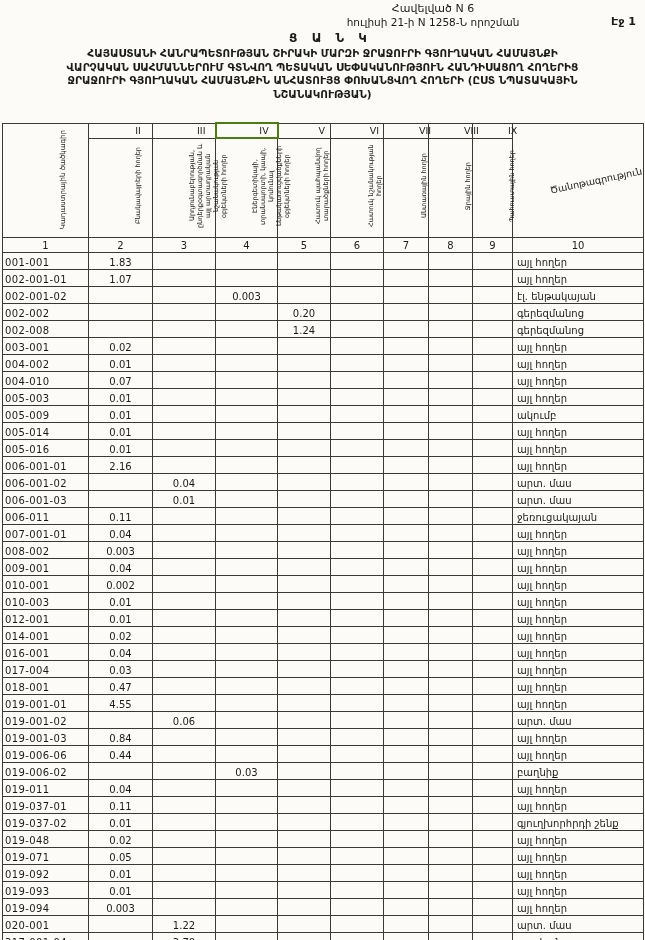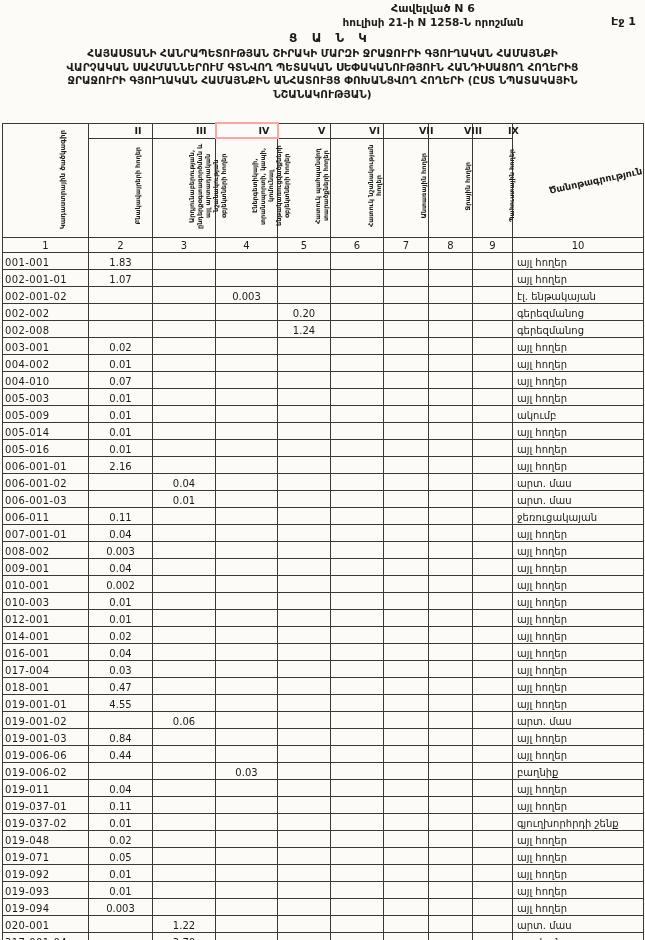--- a/index.html
+++ b/index.html
@@ -3,32 +3,32 @@
 <meta charset="utf-8">
 <style>
   html,body{margin:0;padding:0;}
   body{width:645px;height:940px;background:#e9e7e2;}
   .page{
     position:relative;width:645px;height:940px;background:#fcfbf8;
     font-family:"DejaVu Sans",sans-serif;color:#1b1b18;overflow:hidden;
   }
   
   .hdr-page-num{position:absolute;top:15px;right:9px;font-size:11px;font-weight:bold;}
-  .hdr-appendix{position:absolute;top:2px;right:72px;width:280px;text-align:center;font-weight:bold;}
+  .hdr-appendix{position:absolute;top:2px;right:72px;width:280px;text-align:center;font-weight:normal;}
   .hdr-appendix .app-title{font-size:11px;margin-bottom:1px;}
   .hdr-appendix .decree{font-size:10.5px;line-height:12.5px;}
   .doc-kind{position:absolute;top:31px;left:0;right:0;text-align:center;font-size:12px;font-weight:bold;letter-spacing:5px;padding-left:16px;}
   .doc-title{position:absolute;top:47px;left:20px;right:20px;text-align:center;font-weight:bold;font-size:10.5px;line-height:13.5px;}
   
   .table-wrap{position:absolute;top:122px;left:2px;}
   table{border-collapse:collapse;width:641px;table-layout:fixed;}
   th,td{border:1px solid #3a3a34;padding:0;}
-  thead th{font-weight:bold;padding-left:35px;}
+  thead th{font-weight:normal;padding-left:35px;}
   .numeral-row th{height:13px;font-size:9.5px;text-align:center;vertical-align:middle;}
-  .numeral-row th.th-iv{border:2px solid #fca5a5;}
+  .numeral-row th.th-iv{border:2px solid #4d7c0f;}
   .rot-row th{height:97px;text-align:center;vertical-align:middle;}
   .rot{
     display:inline-block;writing-mode:vertical-rl;transform:rotate(180deg);
     font-size:6.5px;line-height:8px;max-height:94px;text-align:center;
   }
   .hdr-code{vertical-align:middle;text-align:center;}
   .hdr-code .rot{max-height:108px;font-size:7px;line-height:9px;}
   .hdr-note{vertical-align:middle;text-align:center;}
   .note-tilt{display:inline-block;transform:rotate(-12deg);font-size:9.5px;}
   .num-row td{height:14px;font-size:10px;text-align:center;vertical-align:middle;}

